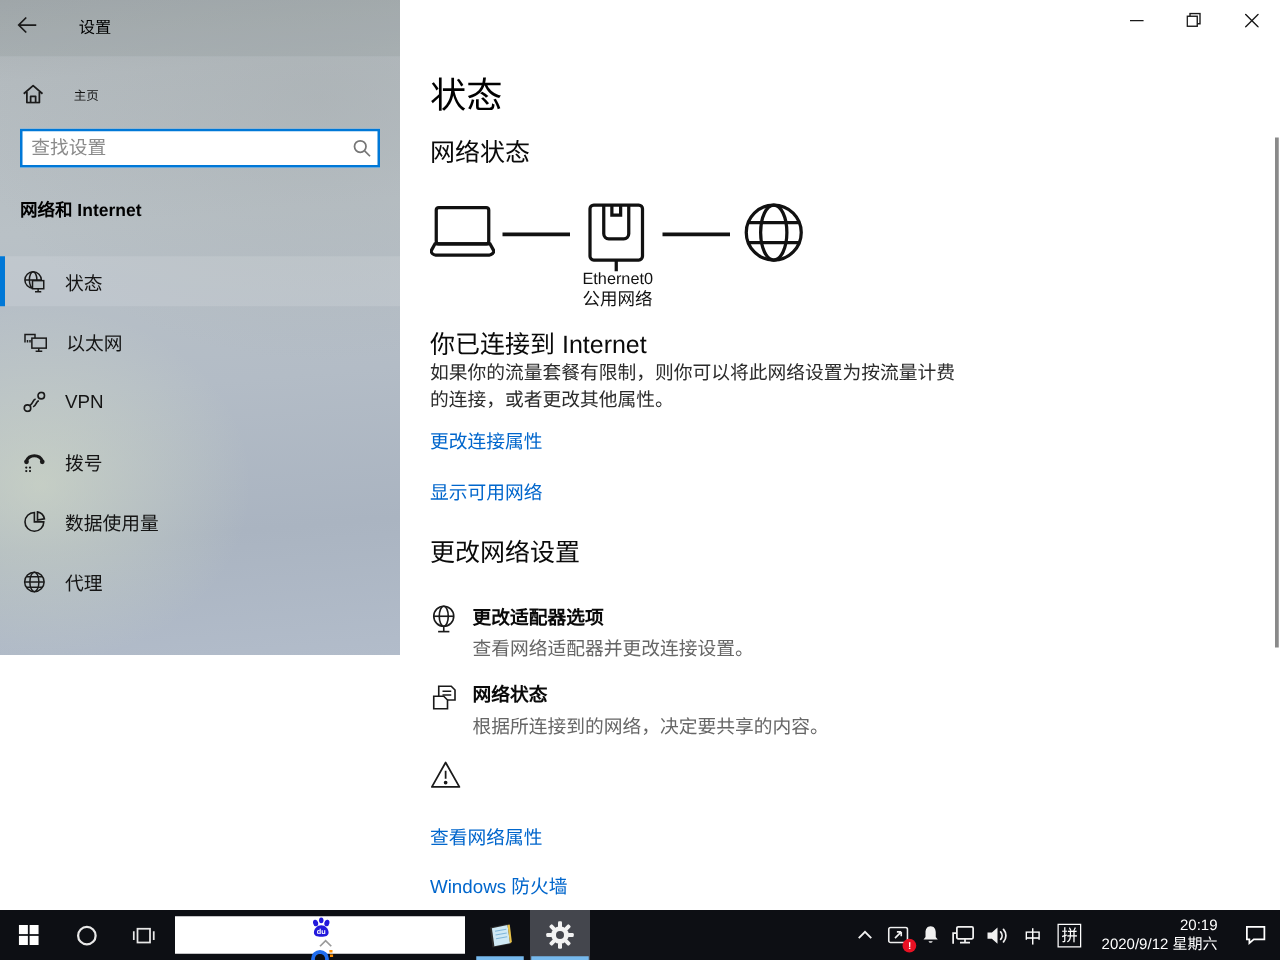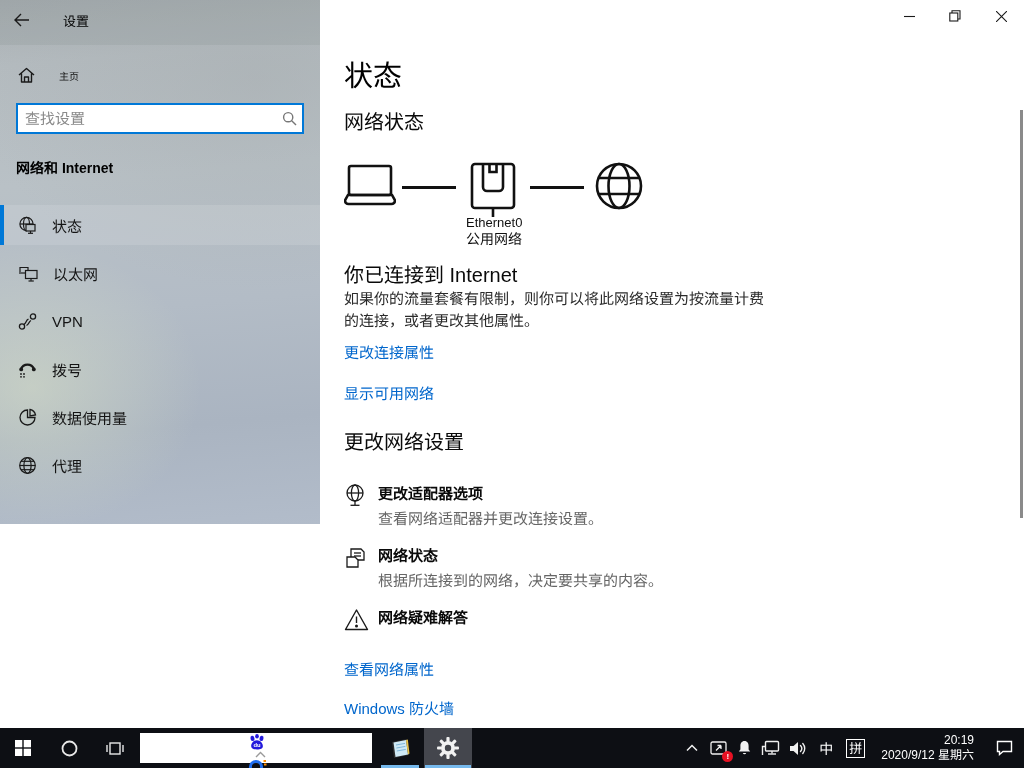--- a/index.html
+++ b/index.html
@@ -326,21 +326,20 @@
 
     <div class="cs-item" style="top:606px;">
       <span class="ic">
         <svg width="25" height="23" viewBox="0 0 25 23" fill="none" stroke="#1a1a1a" stroke-width="1.4">
           <path d="M12.5 2 L23.5 21.5 H1.5 Z" stroke-linejoin="round"></path>
           <line x1="12.5" y1="8.5" x2="12.5" y2="15"></line>
             <circle cx="12.5" cy="18" r="0.8" fill="#1a1a1a"></circle>
         </svg>
       </span>
       <div class="tx">
-        <div class="t">网络疑难解答</div>
       </div>
     </div>
 
     <a class="link" style="top:658px;">查看网络属性</a>
     <a class="link" style="top:697px;">Windows 防火墙</a>
 
     <div class="scrollbar"></div>
   </div>
 </div>
 

